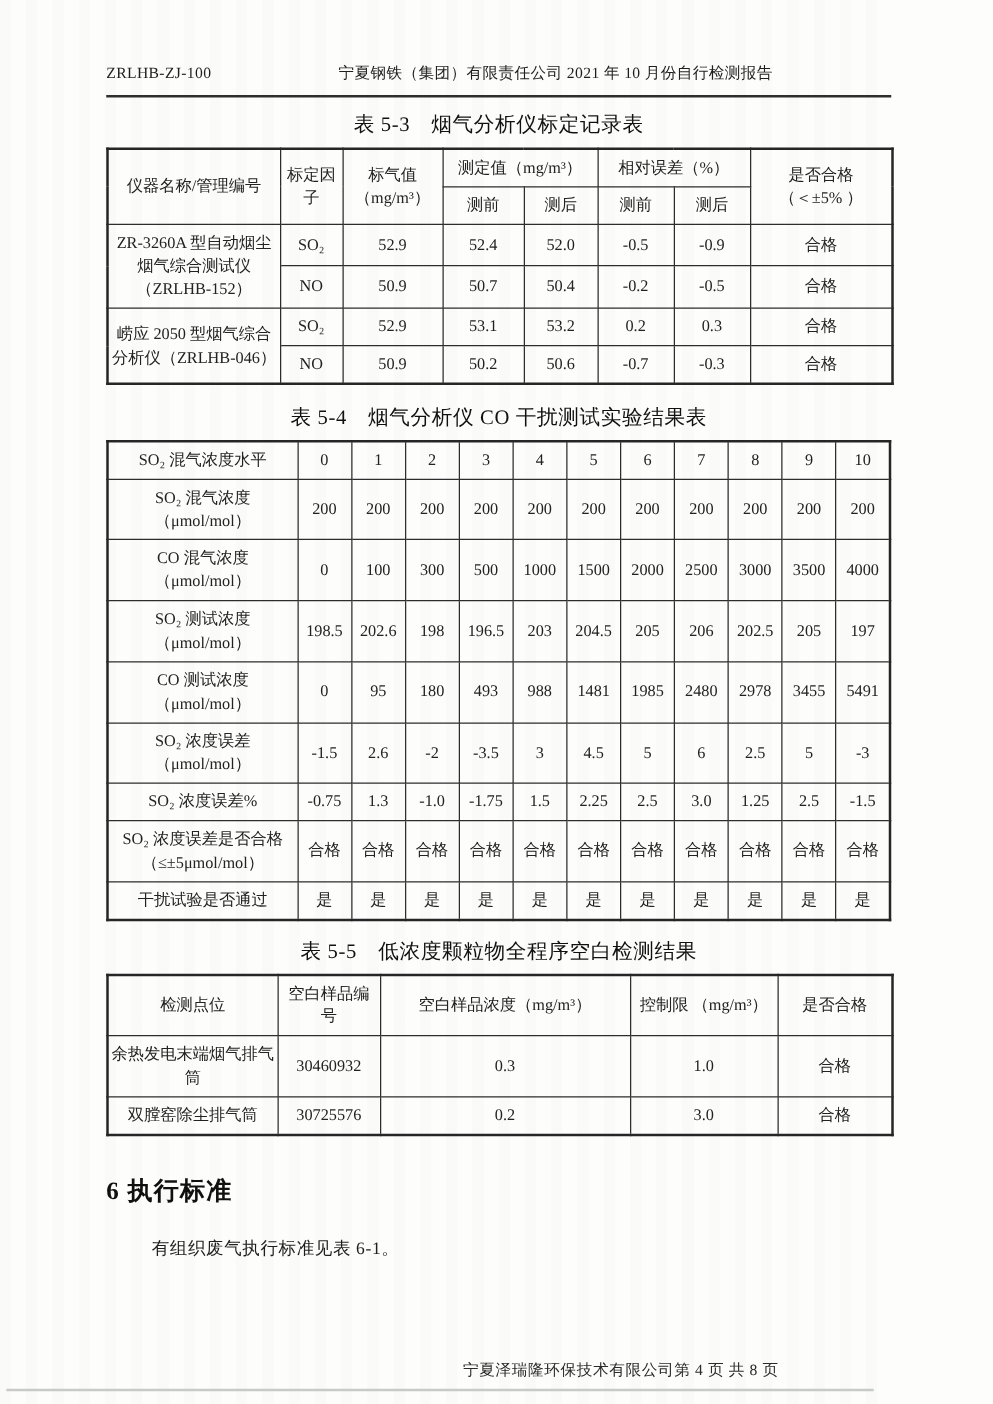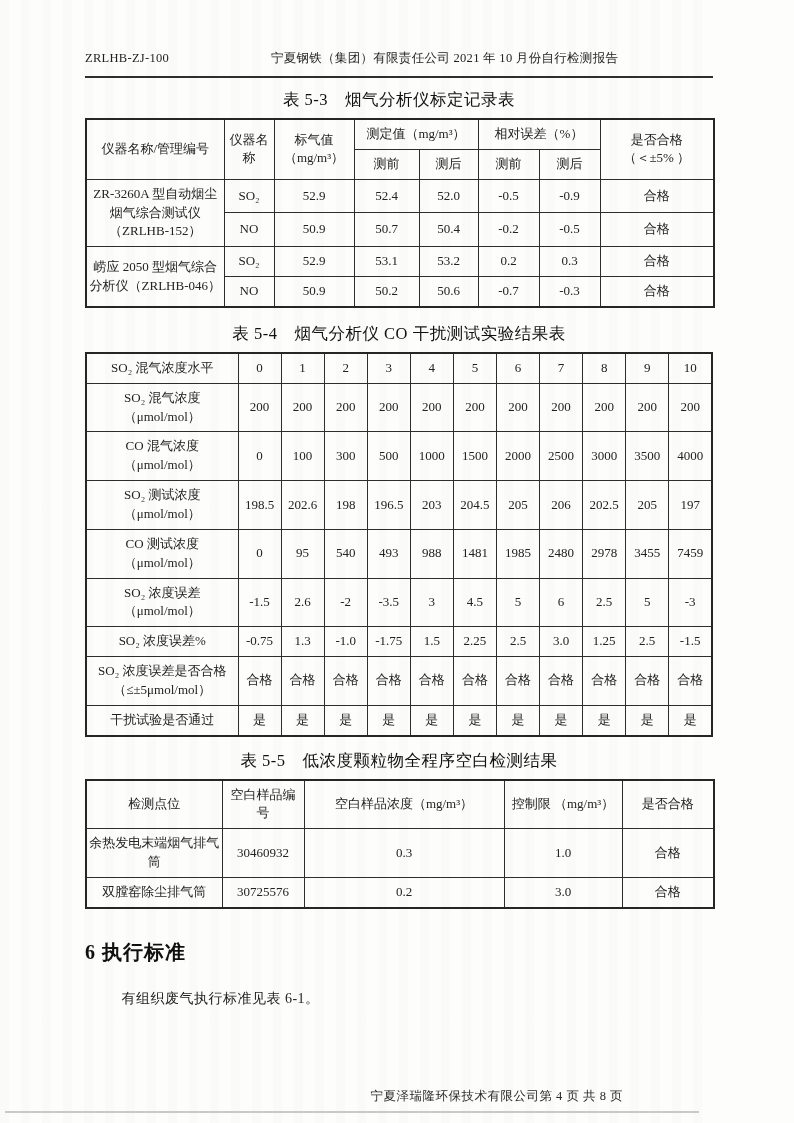--- a/index.html
+++ b/index.html
@@ -92,21 +92,21 @@
           <col style="width:80px">
         <col style="width:65px">
           <col style="width:59px">
           <col style="width:61px">
         <col style="width:61px">
           <col style="width:114px">
       </colgroup>
       <tbody>
         <tr>
           <td rowspan="2">仪器名称/管理编号</td>
-          <td rowspan="2">仪器名称</td>
+          <td rowspan="2">标定因子</td>
           <td rowspan="2">标气值 （mg/m³）</td>
           <td colspan="2">测定值（mg/m³）</td>
           <td colspan="2">相对误差（%）</td>
           <td rowspan="2">
             <span style="display:block">是否合格</span>
             <span style="display:block">（＜±5%  ）</span>
           </td>
         </tr>
         <tr>
           <td>测前</td>
@@ -216,29 +216,29 @@
             <td>205</td>
             <td>206</td>
             <td>202.5</td>
             <td>205</td>
             <td>197</td>
           </tr>
         <tr>
           <td class="rowlabel">CO 测试浓度 （μmol/mol）</td>
         <td>0</td>
             <td>95</td>
-            <td>540</td>
+            <td>180</td>
             <td>493</td>
             <td>988</td>
             <td>1481</td>
             <td>1985</td>
             <td>2480</td>
             <td>2978</td>
             <td>3455</td>
-            <td>7459</td>
+            <td>5491</td>
           </tr>
         <tr>
           <td class="rowlabel">SO₂ 浓度误差 （μmol/mol）</td>
         <td>-1.5</td>
             <td>2.6</td>
             <td>-2</td>
             <td>-3.5</td>
             <td>3</td>
             <td>4.5</td>
             <td>5</td>

